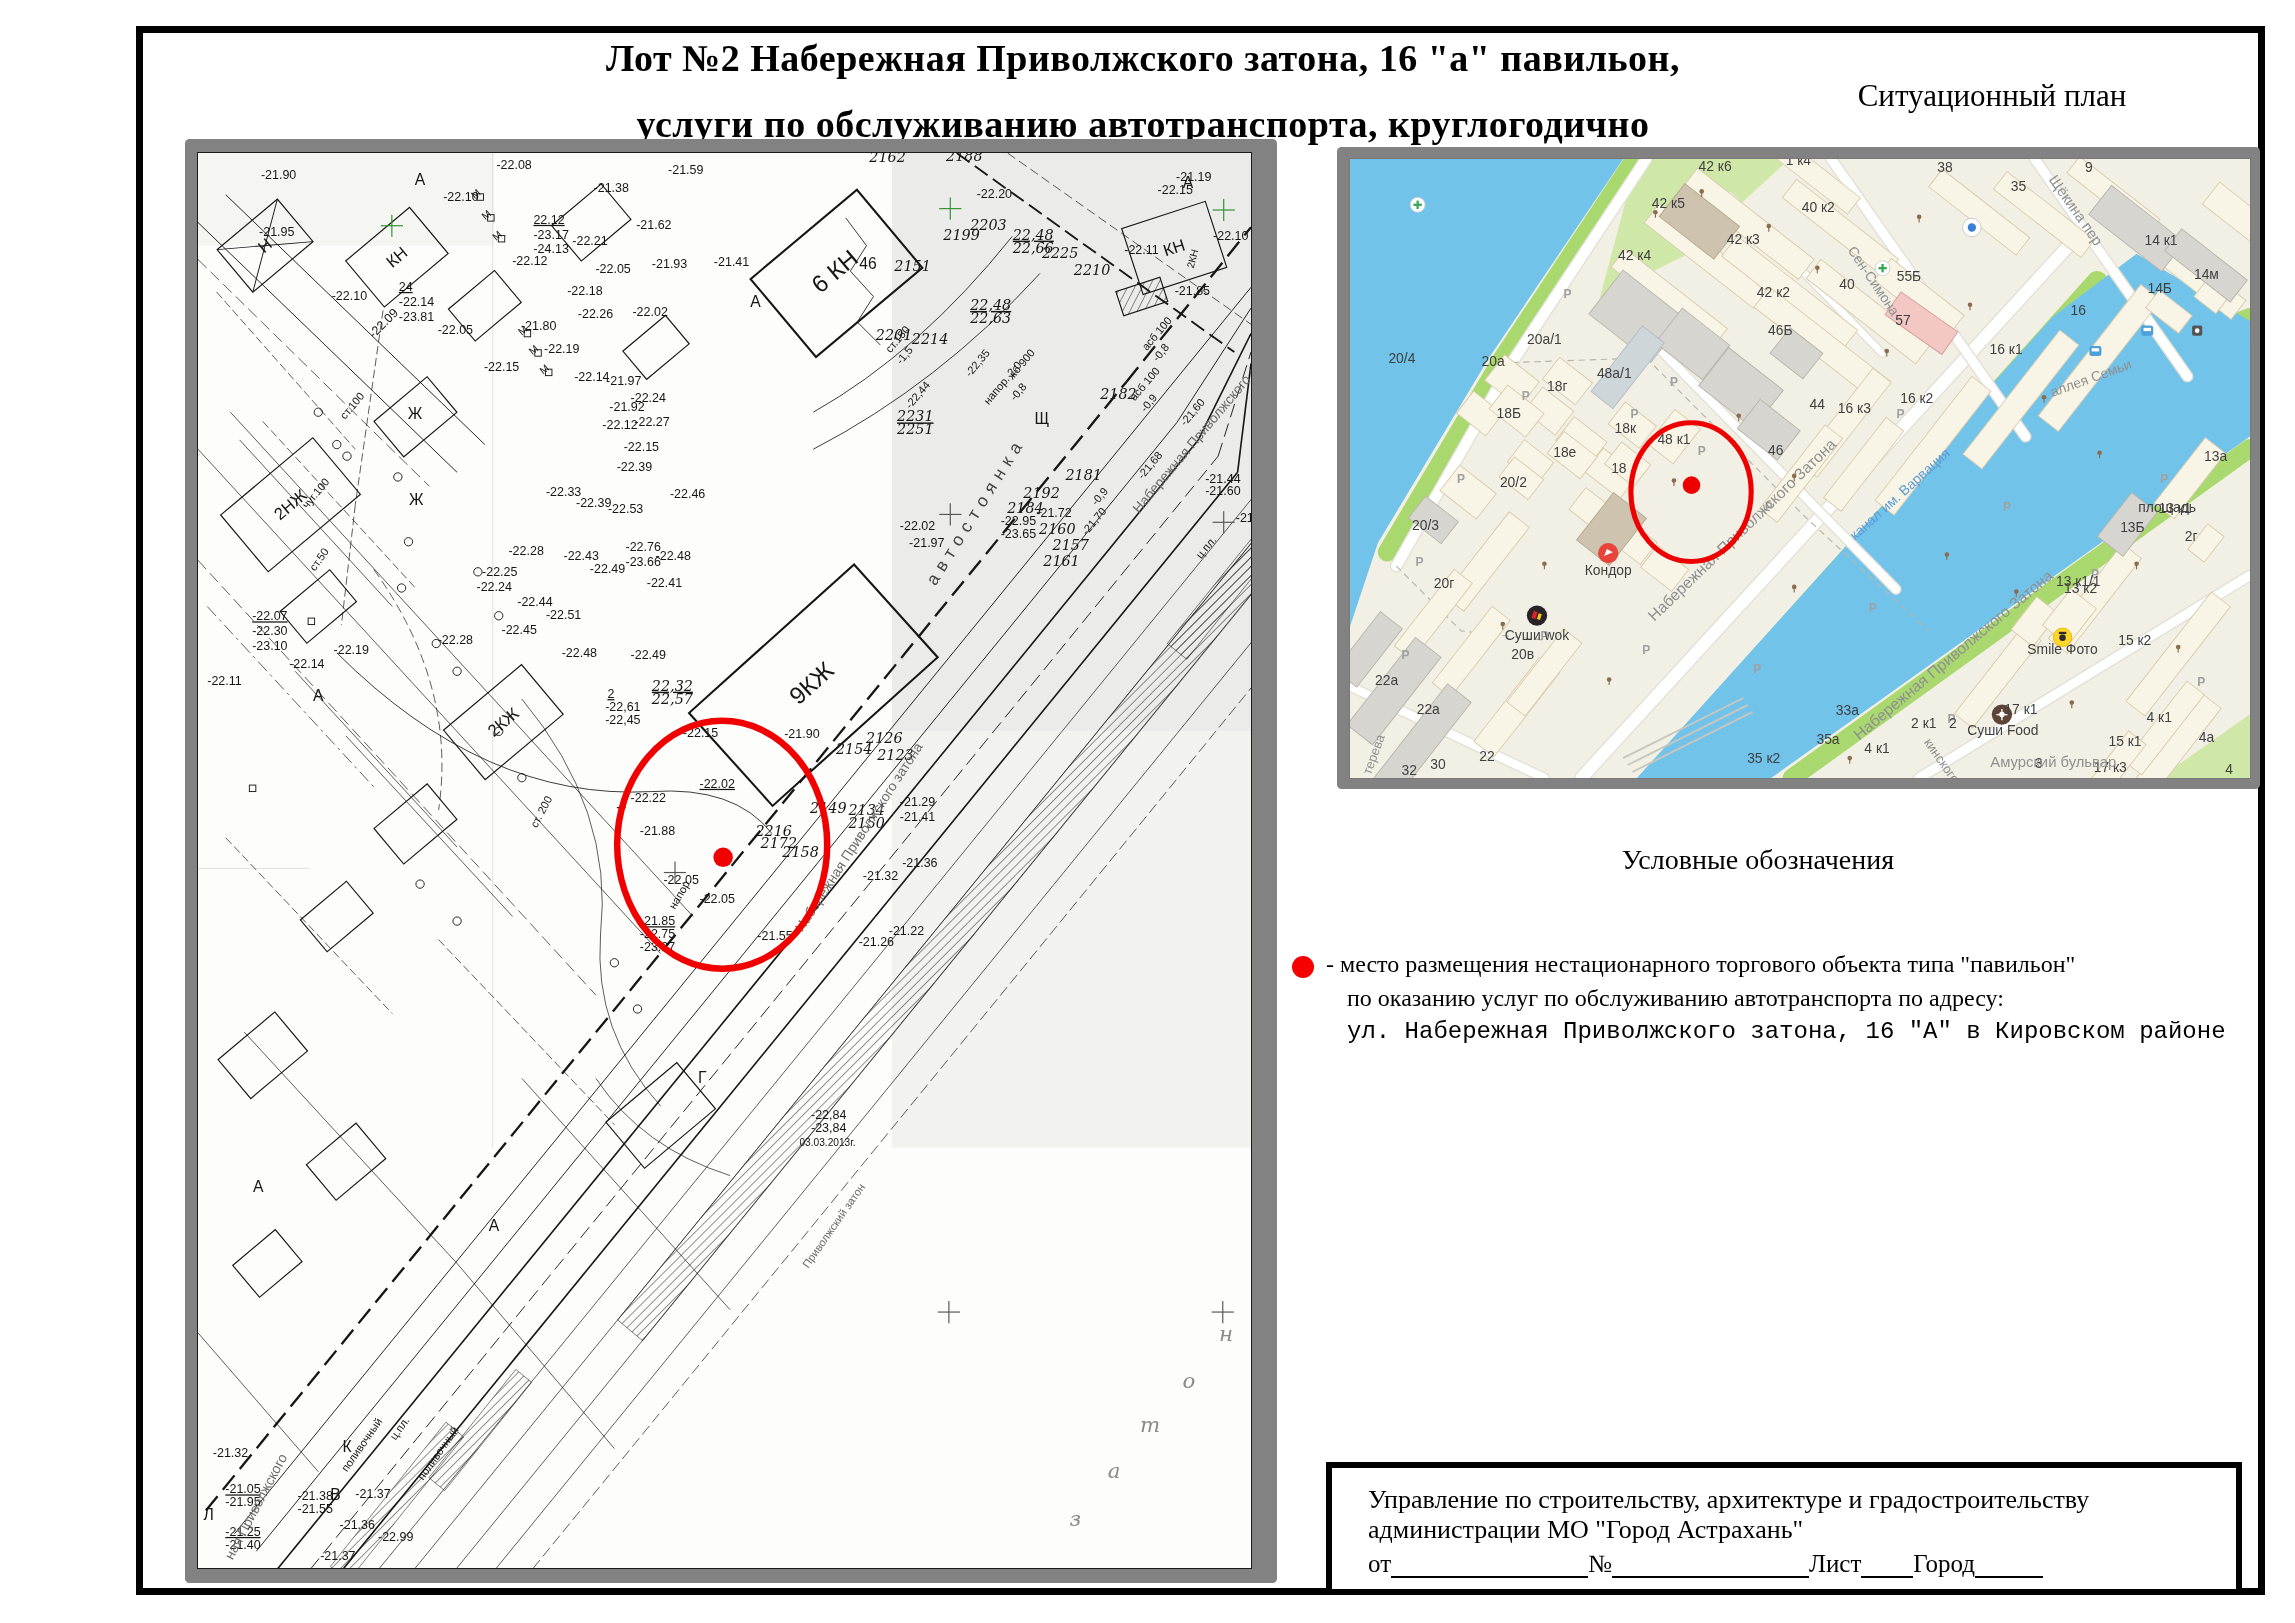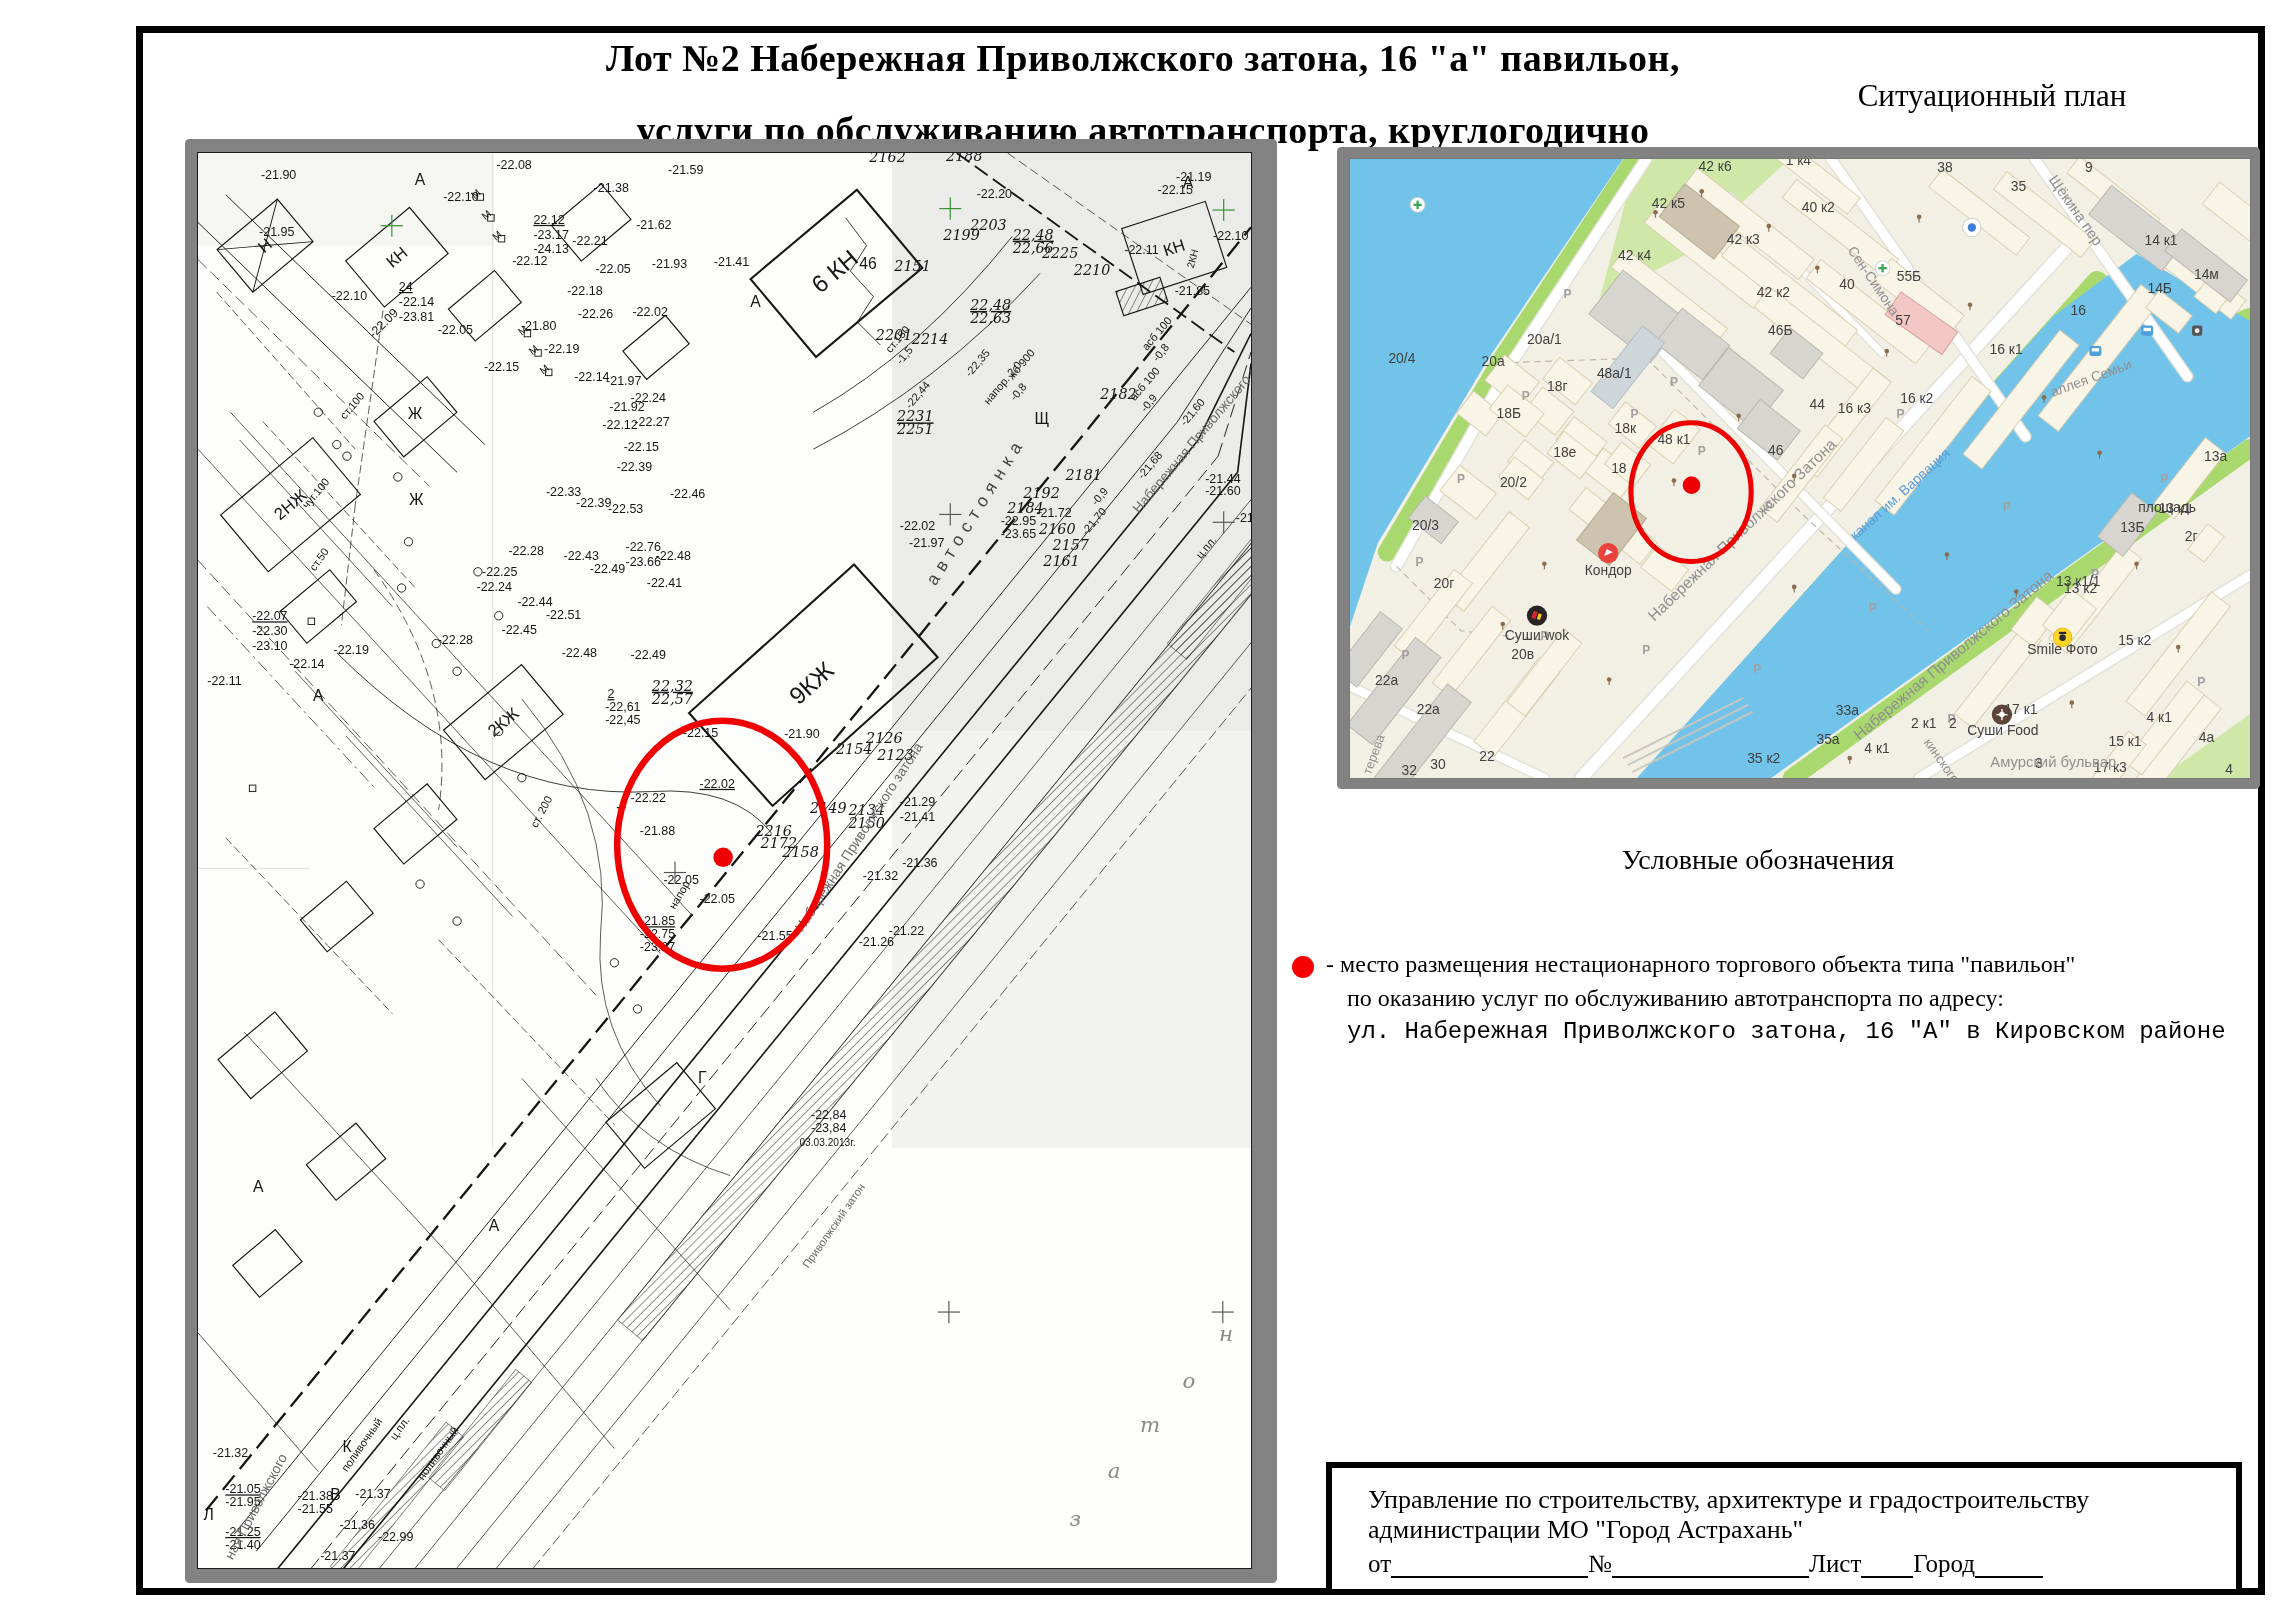--- a/index.html
+++ b/index.html
@@ -2,21 +2,21 @@
 <html style="font-size:7.4px"><head>
 <meta charset="utf-8">
 <style>
   html,body{margin:0;padding:0;background:#ffffff;}
   #page{position:relative;width:2295px;height:1623px;background:#fff;
         font-family:"Liberation Serif","DejaVu Serif",serif;overflow:hidden;color:#000;}
   .border-frame{position:absolute;left:136px;top:26px;width:2129px;height:1569px;
         border:7.4px solid #000;box-sizing:border-box;}
   .title-line{position:absolute;left:1143px;transform:translateX(-50%);
         font-weight:bold;font-size:38px;white-space:nowrap;letter-spacing:0.5px;font-family:Liberation Serif, serif;}
-  #title1{top:36px;} #title2{top:108px;}
+  #title1{top:36px;} #title2{top:102px;}
   .sit-title{position:absolute;left:1992px;top:78px;transform:translateX(-50%);
         font-size:31px;white-space:nowrap;}
   .topo-frame{position:absolute;left:185px;top:139px;width:1092px;height:1444px;
         background:#828282;border-radius:4.6px;}
   .topo-inner{position:absolute;left:12px;top:13px;width:1053px;height:1415px;
         background:#fdfdfc;border:1.4px solid #1a1a1a;}
   .sit-frame{position:absolute;left:1337px;top:147px;width:923px;height:642px;
         background:#828282;border-radius:4.6px;}
   .sit-inner{position:absolute;left:11.6px;top:11px;width:900px;height:619px;
         background:#f2efe5;border:0.9px solid #787878;overflow:hidden;}

